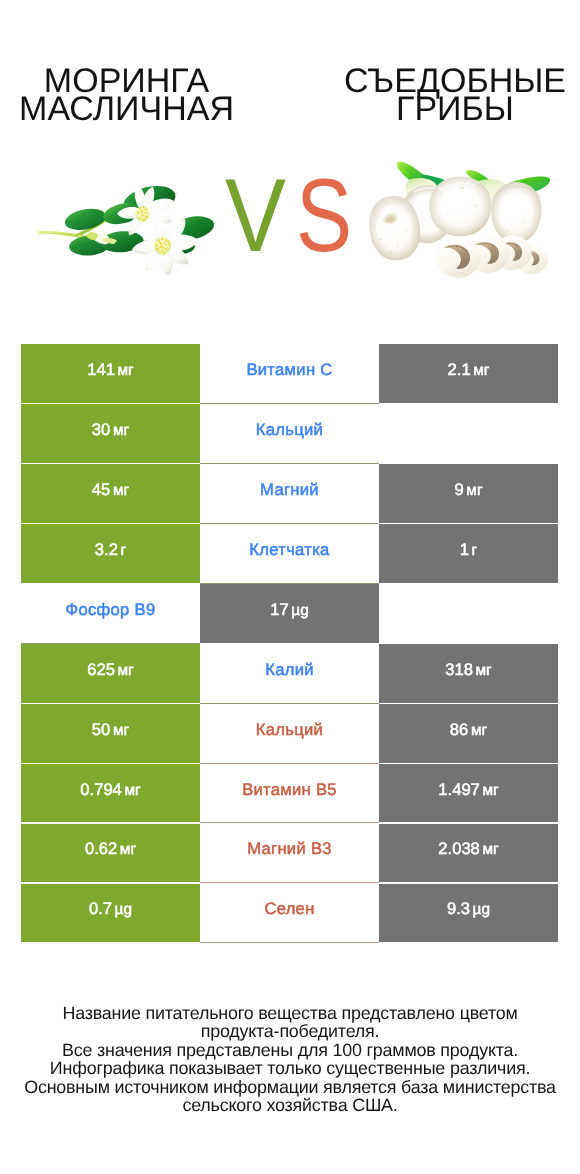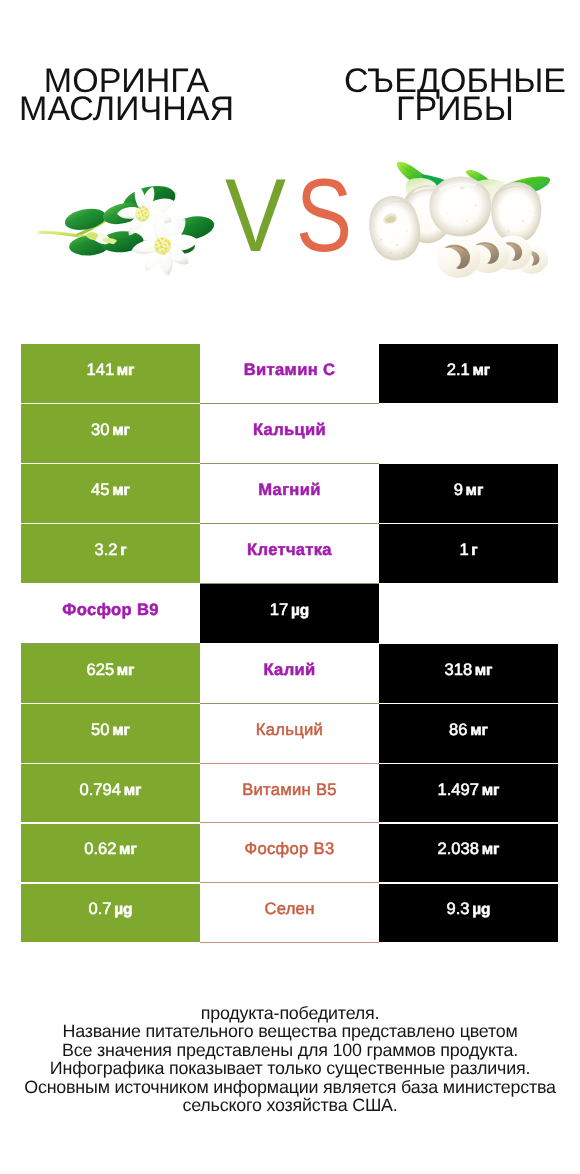--- a/index.html
+++ b/index.html
@@ -43,25 +43,25 @@
   .table { position:absolute; left:21px; top:344px; width:537px; }
   .row { display:flex; width:537px; height:58.6px; margin-bottom:1.4px; }
   .cell {
     display:flex; align-items:center; justify-content:center;
     box-sizing:border-box;
   }
   .cell-left  { width:179px; background:#7fa82f; color:#ffffff; }
   .cell-mid   { width:179px; background:#ffffff; height:59.6px; box-sizing:border-box; }
   .cell-mid.win-left  { border-bottom:1px solid #8b9a6a; }
   .cell-mid.win-right { border-bottom:1px solid #c49283; }
-  .cell-right { width:179px; background:#000000; color:#ffffff; }
+  .cell-right { width:179px; background:#737373; color:#ffffff; }
   .val { font-size:16.6px; font-weight:400; position:relative; top:-3.7px; -webkit-text-stroke:0.55px currentColor; }
-  .val .unit { font-size:15.4px; font-weight:700; margin-left:2.6px; }
+  .val .unit { font-size:15.4px; font-weight:400; margin-left:2.6px; }
   .label { font-size:16.6px; font-weight:400; position:relative; top:-3.7px; -webkit-text-stroke:0.5px currentColor; letter-spacing:0.3px; }
-  .label.green  { color:#a21caf;font-weight:bold; }
+  .label.green  { color:#3b82f6; }
   .label.orange { color:#c75f43; }
 
   
   .footer {
     position:absolute; left:10px; top:1004px; width:560px;
     text-align:center; color:#161616;
     font-size:17.9px; line-height:18.4px; font-weight:400;
     letter-spacing:-0.2px;
   }
 </style>
@@ -484,41 +484,41 @@
         </div>
         <div class="cell cell-right">
           <span class="val"><span>1.497</span><span class="unit">мг</span></span>
         </div>
       </div>
       <div class="row">
         <div class="cell cell-left">
           <span class="val"><span>0.62</span><span class="unit">мг</span></span>
         </div>
         <div class="cell cell-mid win-right">
-          <span class="label orange">Фосфор B3</span>
+          <span class="label orange">Магний B3</span>
         </div>
         <div class="cell cell-right">
           <span class="val"><span>2.038</span><span class="unit">мг</span></span>
         </div>
       </div>
       <div class="row">
         <div class="cell cell-left">
           <span class="val"><span>0.7</span><span class="unit">µg</span></span>
         </div>
         <div class="cell cell-mid win-right">
           <span class="label orange">Селен</span>
         </div>
         <div class="cell cell-right">
           <span class="val"><span>9.3</span><span class="unit">µg</span></span>
         </div>
       </div>
     </div>
 
   <div class="footer">
+      <div>Название питательного вещества представлено цветом</div>
       <div>продукта-победителя.</div>
-      <div>Название питательного вещества представлено цветом</div>
       <div>Все значения представлены для 100 граммов продукта.</div>
       <div>Инфографика показывает только существенные различия.</div>
       <div>Основным источником информации является база министерства</div>
       <div>сельского хозяйства США.</div>
     </div>
 
 </div>
 
 </body></html>

